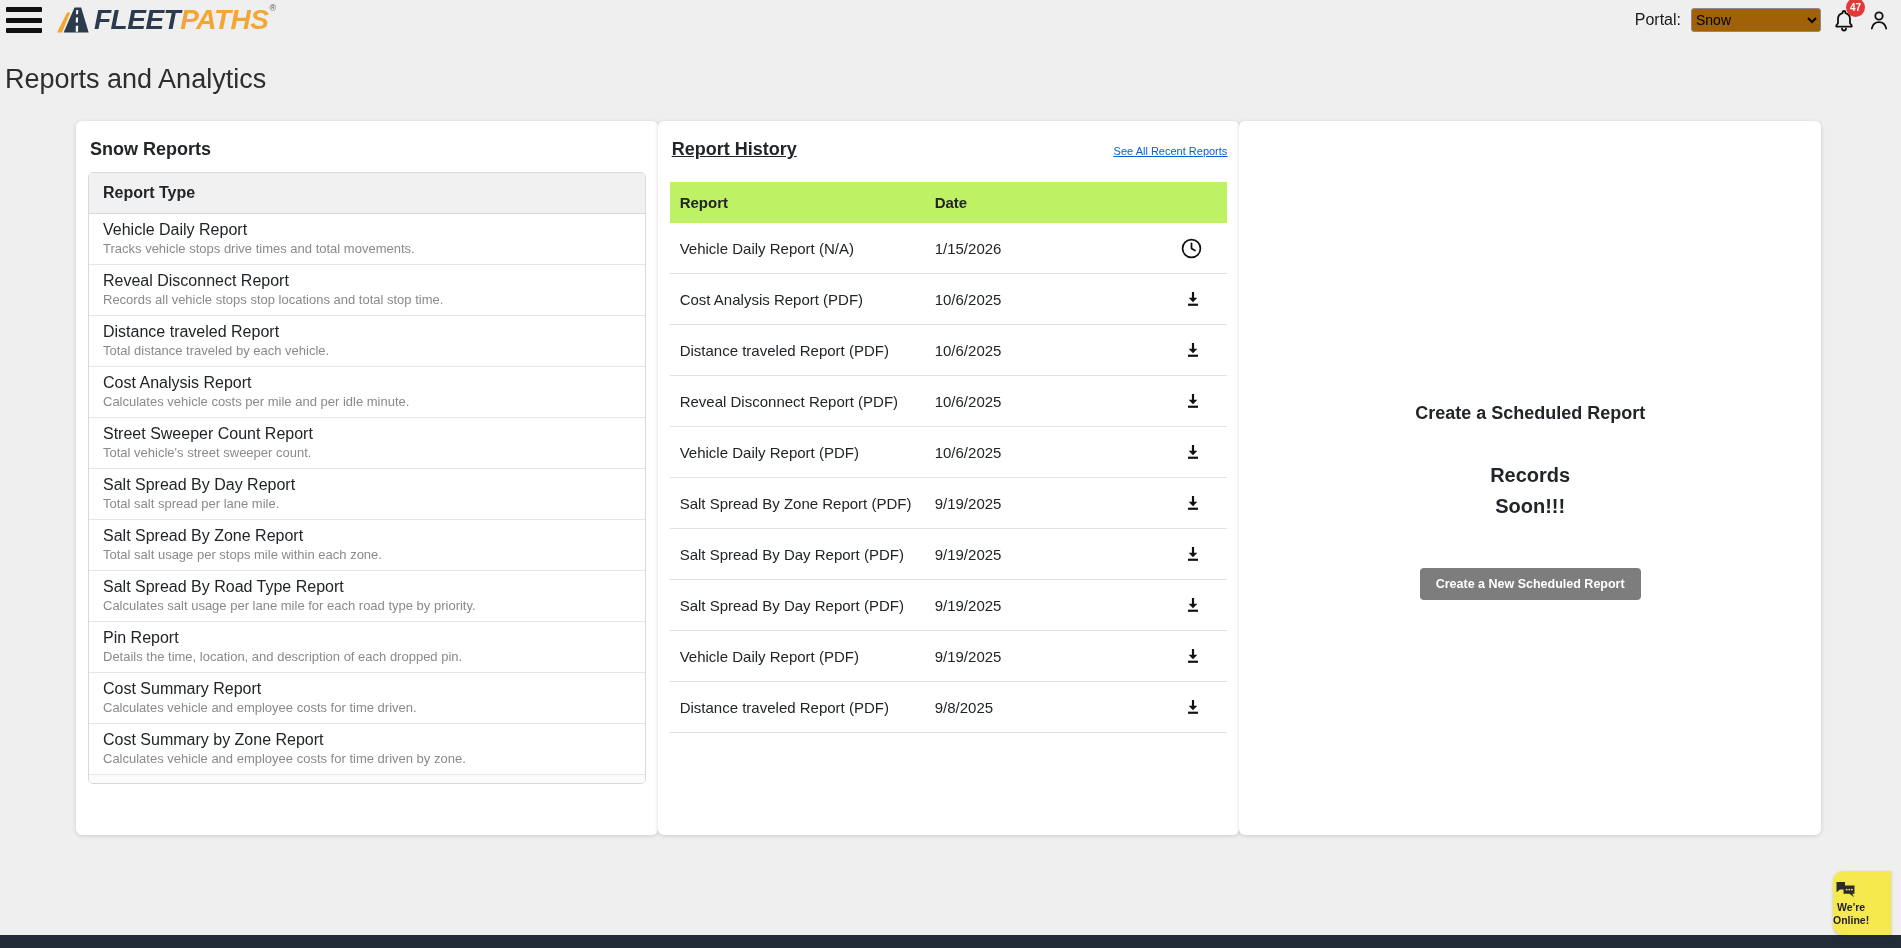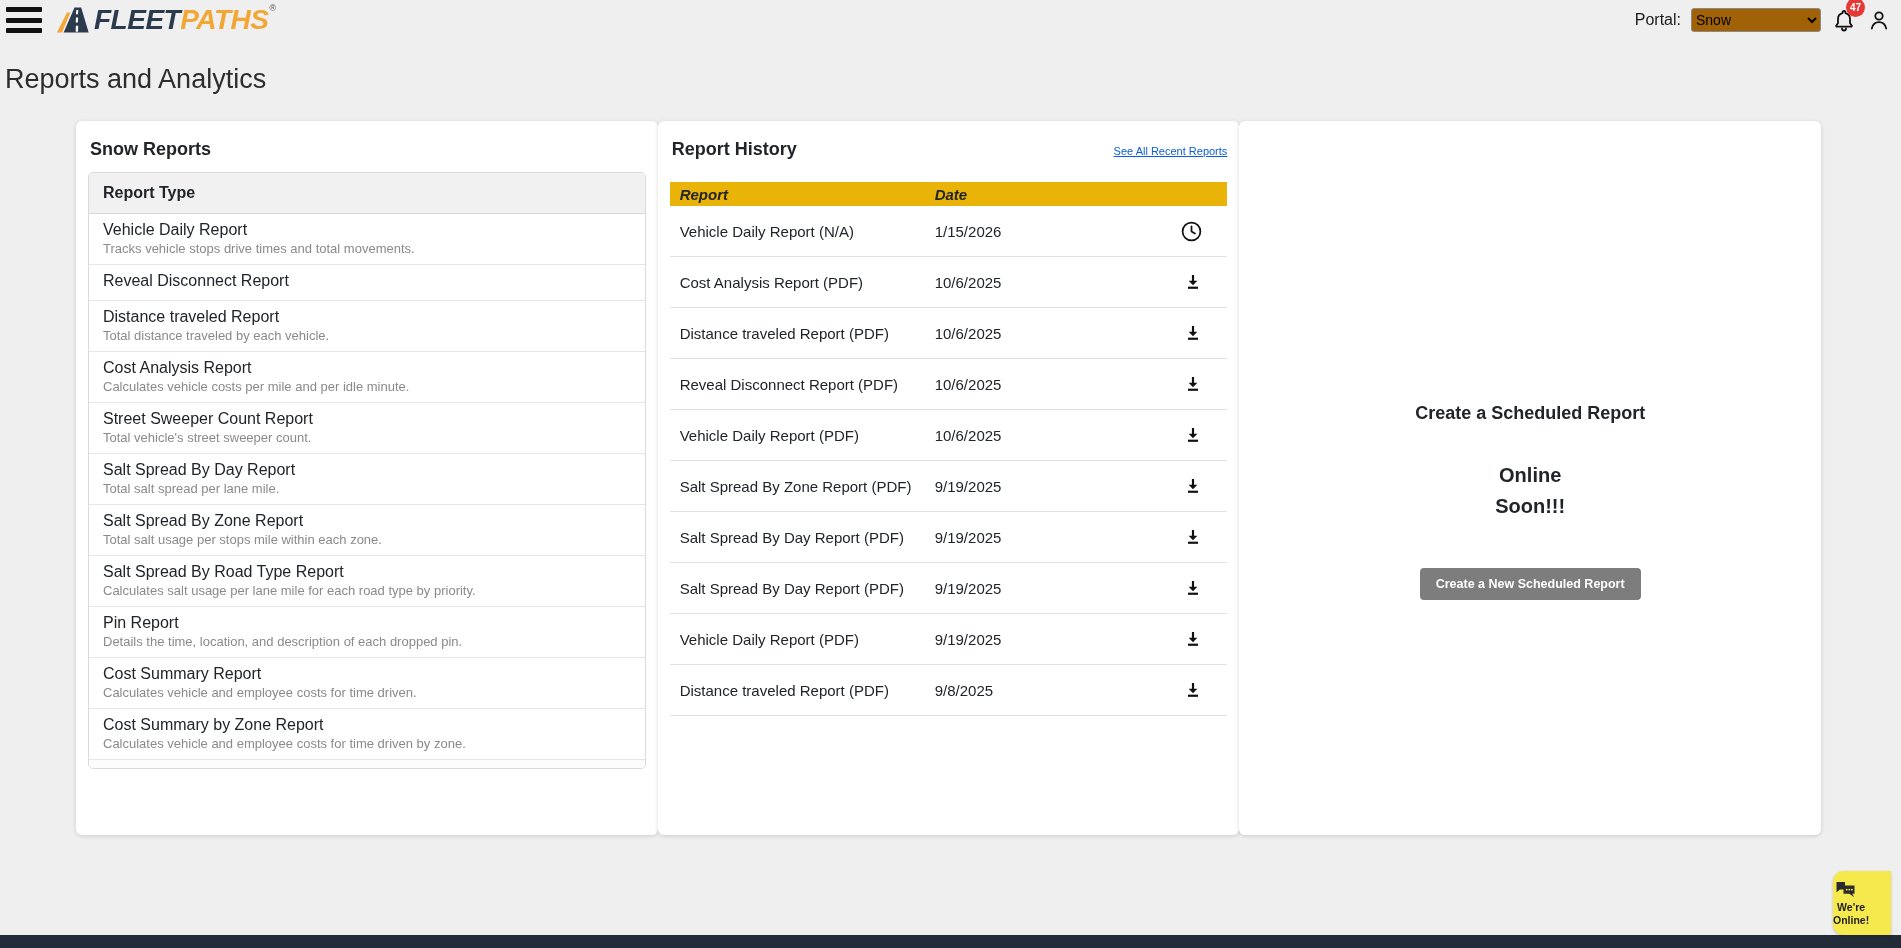--- a/index.html
+++ b/index.html
@@ -60,27 +60,27 @@
     background: #f1f1f1; font-weight: 700; font-size: 16px;
     padding: 11px 14px; border-bottom: 1px solid #d9d9d9;
   }
   .report-type-row { padding: 7px 14px 8px 14px; border-bottom: 1px solid #e6e6e6; cursor: pointer; }
   .report-type-row:last-of-type { border-bottom: none; }
   .report-type-name { font-size: 16px; color: #212529; margin-bottom: 2px; }
   .report-type-desc { font-size: 13px; color: #8a8a8a; }
   .list-scroll-strip { height: 9px; border-top: 1px solid #e6e6e6; background: #fcfcfc; }
 
   
-  .history-header-bar { display: flex; align-items: baseline; justify-content: space-between; }
+  .history-header-bar { display: flex; align-items: baseline; justify-content: space-between; text-decoration: underline; }
   .see-all-link { font-size: 11px; color: #0b5ed7; text-decoration: underline; cursor: pointer; }
   .history-table { margin-top: 10px; }
   .history-head {
     display: grid; grid-template-columns: 255px 1fr 60px; align-items: center;
-    background: #eab308; height: 24px; padding: 0 10px;
-    font-weight: 700; font-size: 15px; font-style: italic;
+    background: #bef264; height: 41px; padding: 0 10px;
+    font-weight: 700; font-size: 15px;
   }
   .history-row {
     display: grid; grid-template-columns: 255px 1fr 60px; align-items: center;
     height: 51px; padding: 0 10px; border-bottom: 1px solid #dee2e6;
     font-size: 15px;
   }
   .history-icon-cell { display: flex; justify-content: flex-end; padding-right: 14px; }
   .history-row .clock-icon, .history-row .download-icon { display: none; cursor: pointer; line-height: 0; }
   .history-row[data-icon="clock"] .clock-icon { display: inline-flex; }
   .history-row[data-icon="download"] .download-icon { display: inline-flex; }
@@ -162,20 +162,21 @@
       <div class="report-list-header">Report Type</div>
       <div>
 
           <div class="report-type-row">
             <div class="report-type-name">Vehicle Daily Report</div>
             <div class="report-type-desc">Tracks vehicle stops drive times and total movements.</div>
           </div>
 
           <div class="report-type-row">
             <div class="report-type-name">Reveal Disconnect Report</div>
+            <div class="report-type-desc">Records all vehicle stops stop locations and total stop time.</div>
           </div>
 
           <div class="report-type-row">
             <div class="report-type-name">Distance traveled Report</div>
             <div class="report-type-desc">Total distance traveled by each vehicle.</div>
           </div>
 
           <div class="report-type-row">
             <div class="report-type-name">Cost Analysis Report</div>
             <div class="report-type-desc">Calculates vehicle costs per mile and per idle minute.</div>
@@ -372,21 +373,21 @@
               </span>
             </span>
           </div>
         </div>
     </div>
   </section>
 
   <section class="card sched-card">
     <h2 class="sched-title">Create a Scheduled Report</h2>
     <div class="coming">
-      <div>Online</div>
+      <div>Records</div>
       <div>Soon!!!</div>
     </div>
     <button class="sched-btn">Create a New Scheduled Report</button>
   </section>
 
 </div>
 
 <div class="footer-bar"></div>
 <div class="chat-widget">
   <svg width="25" height="22" viewBox="0 0 24 22">

